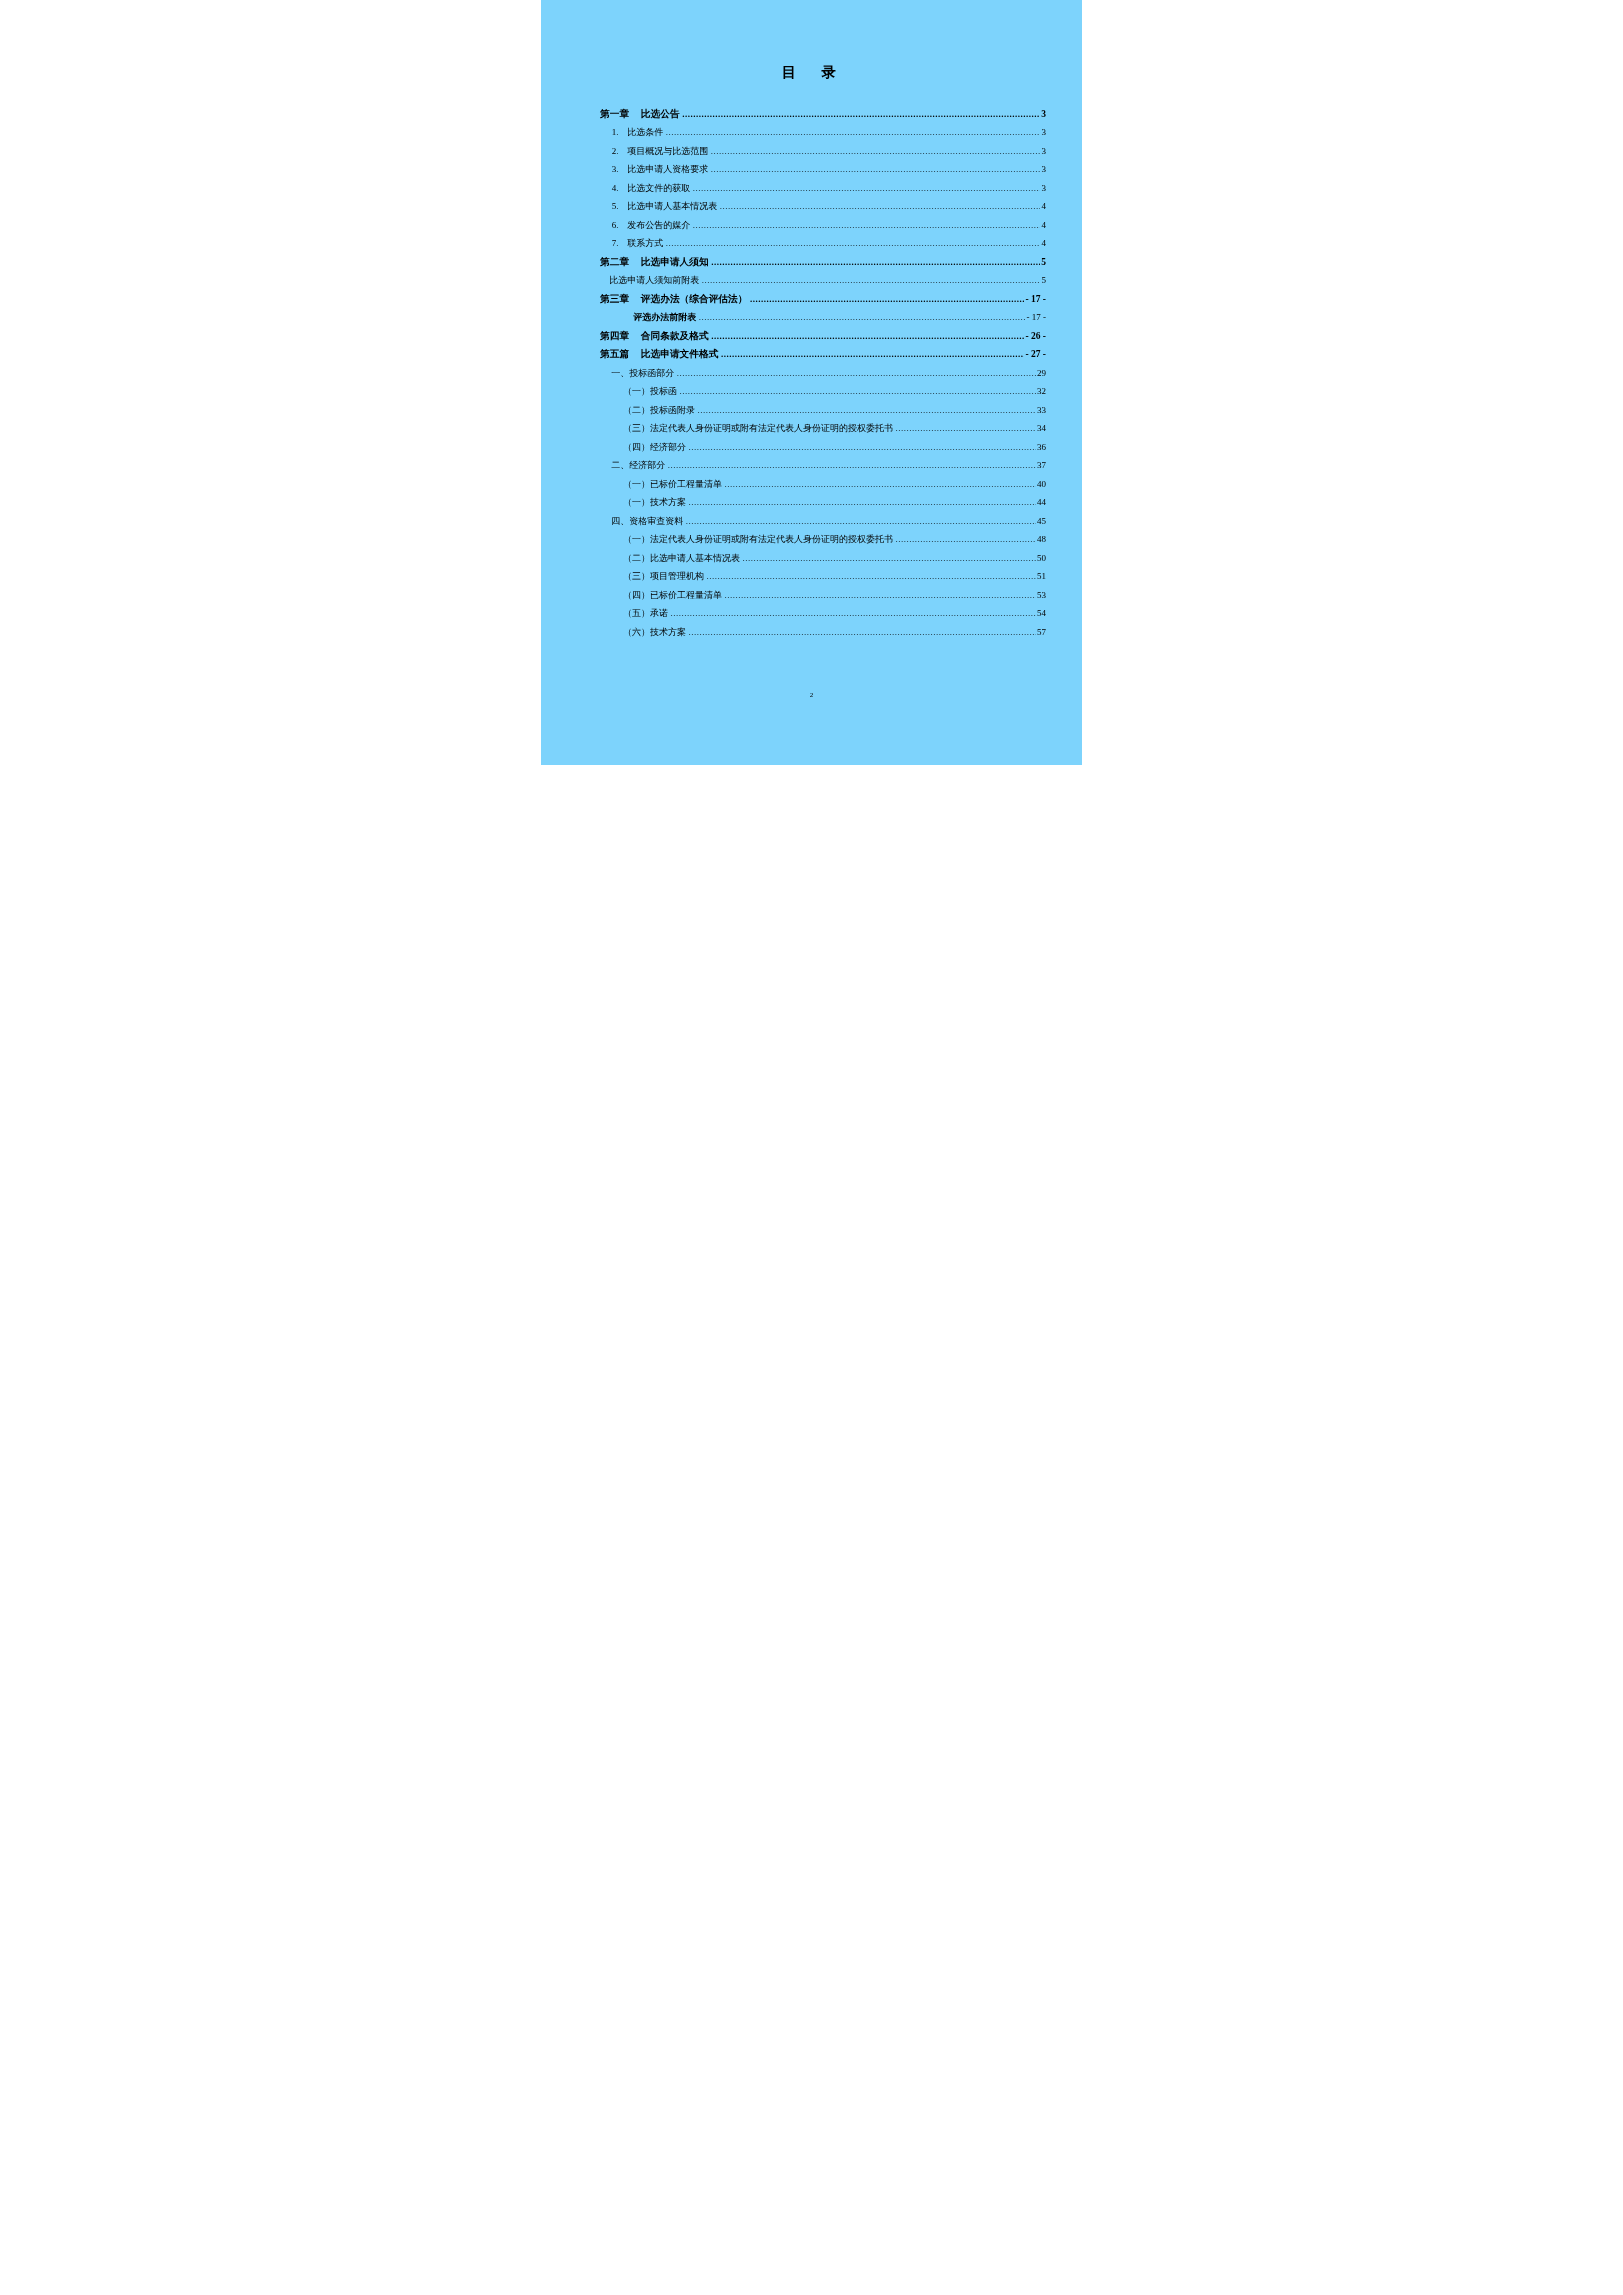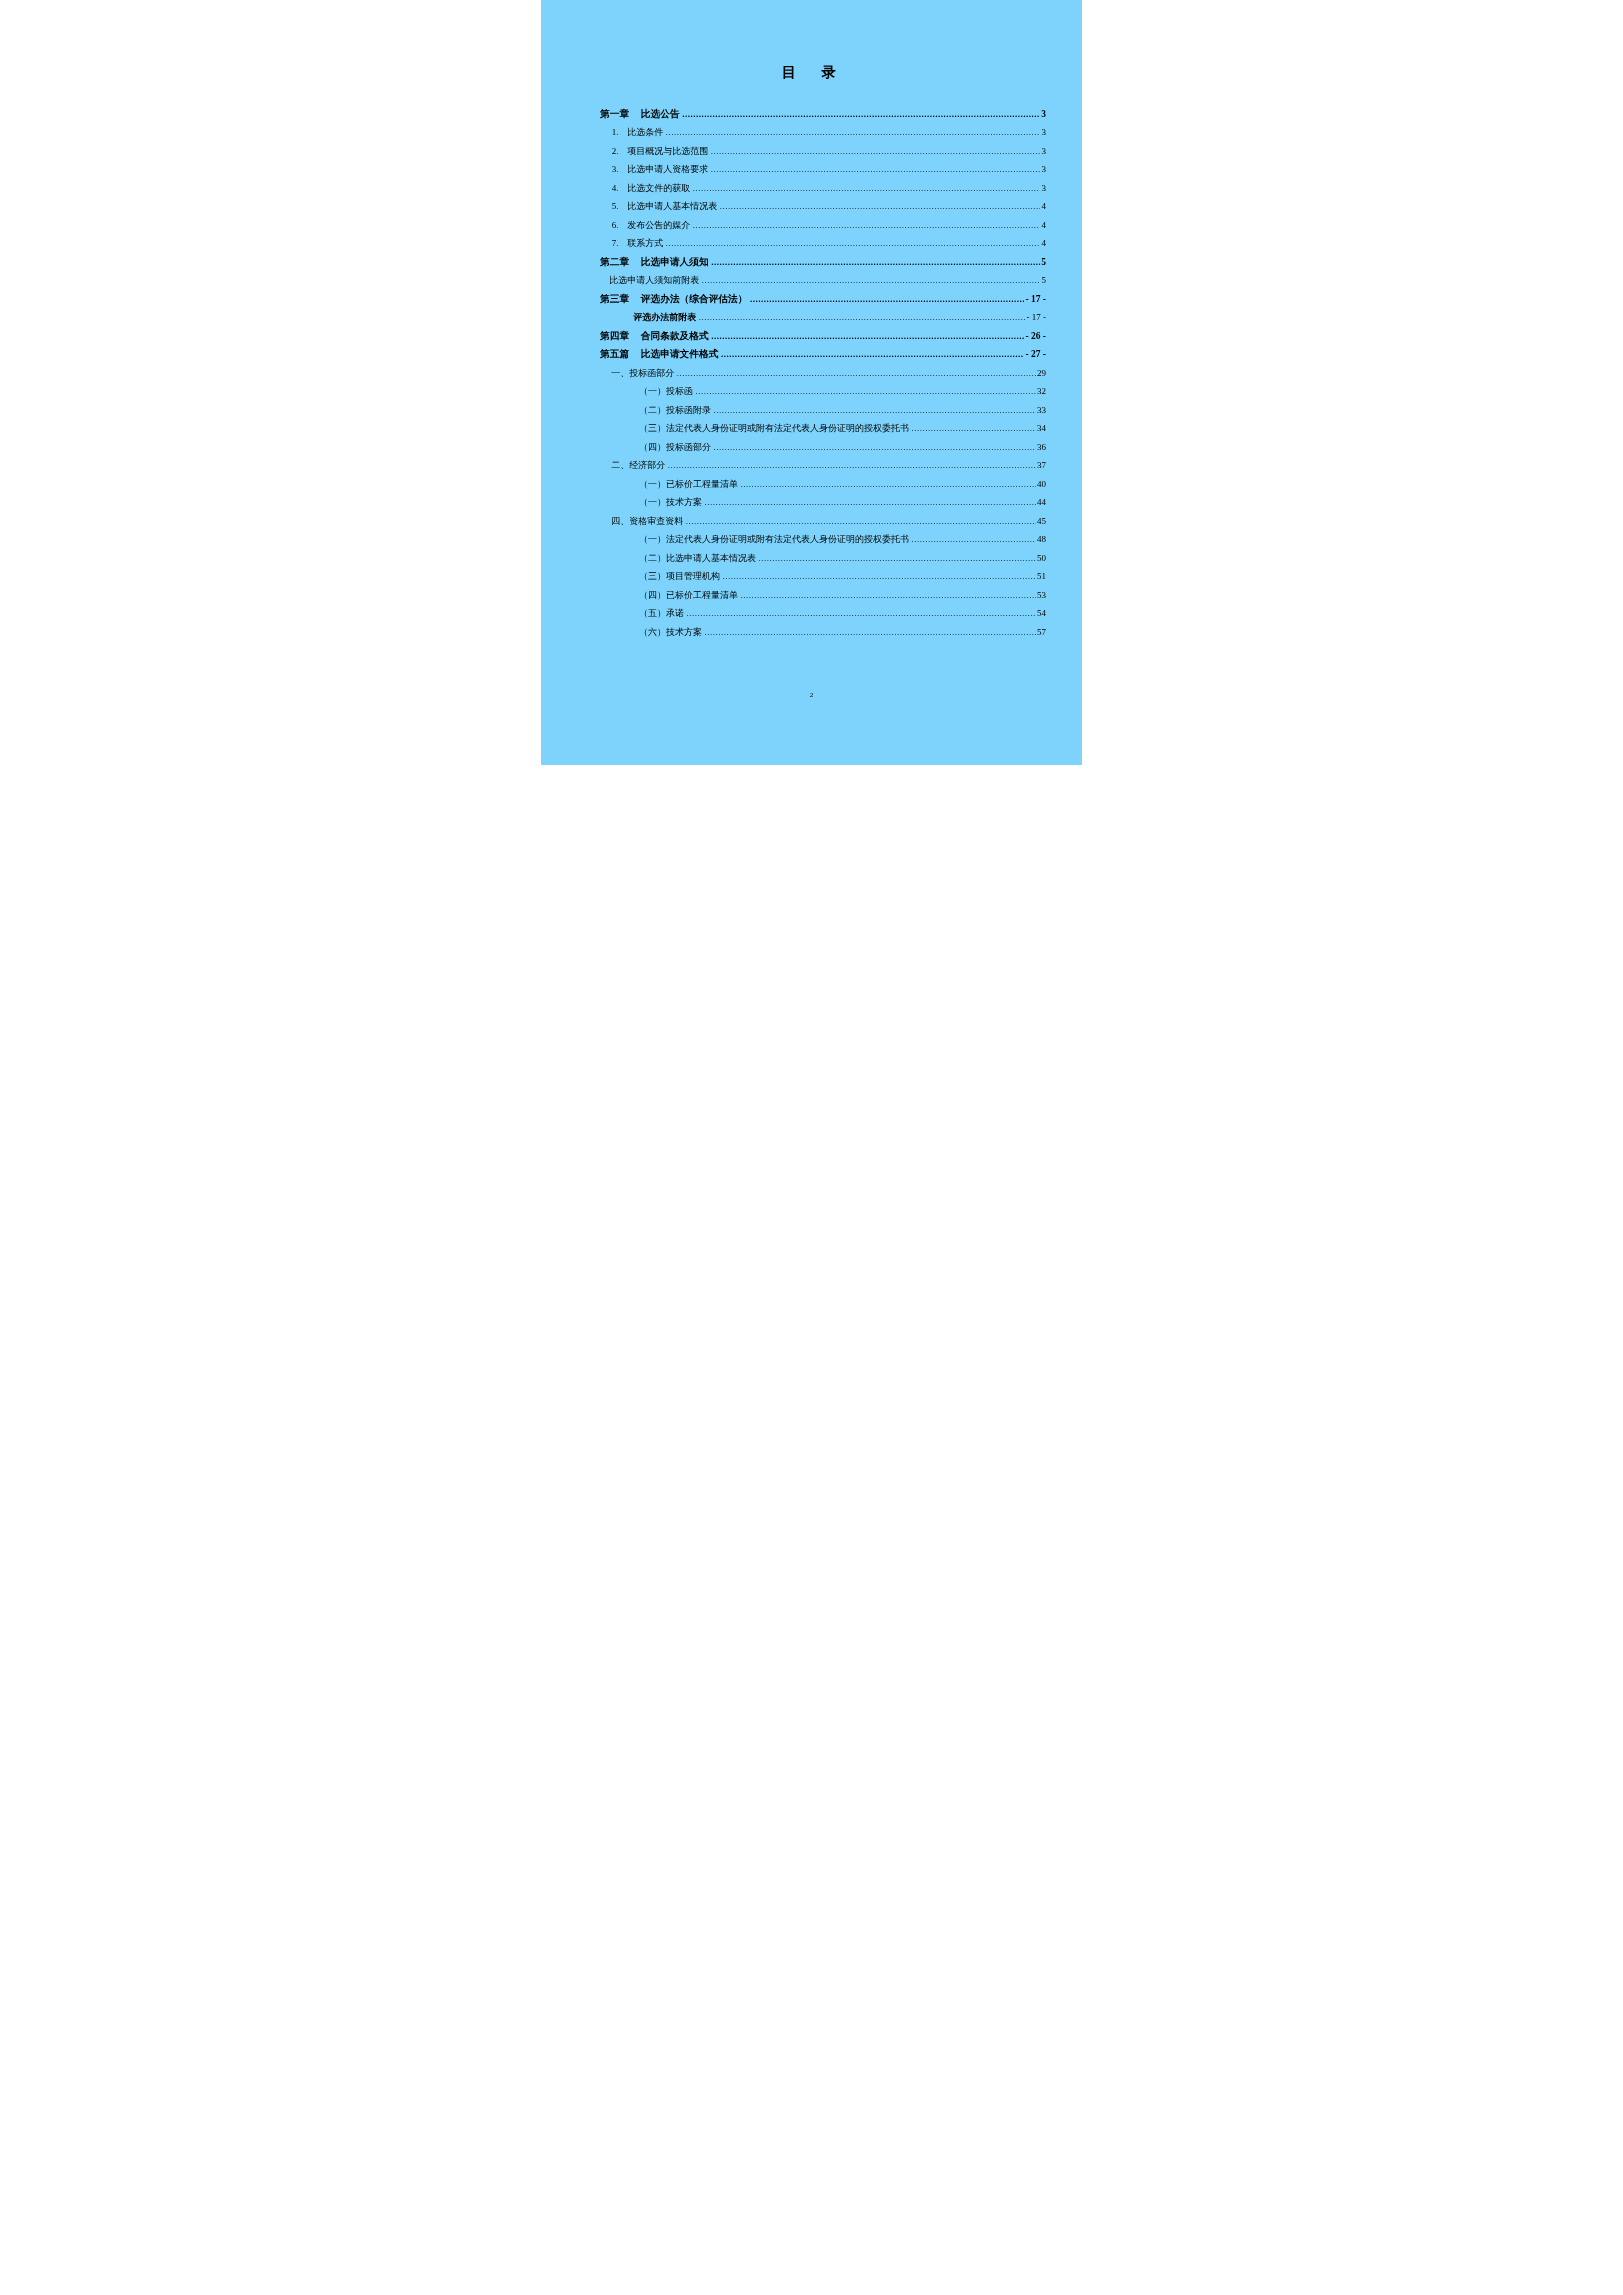--- a/index.html
+++ b/index.html
@@ -69,21 +69,21 @@
   .row-chapter .pagenum { font-weight: 700; font-size: 9.5px; }
   
   .row-item { margin-left: 11.8px; }
   .row-item .num { margin-right: 7.2px; min-width: 8.2px; }
   
   .row-attach { margin-left: 9.2px; }
   .row-attach-bold .label { font-weight: 700; margin-left: 24px; }
   
   .row-section { margin-left: 11.2px; }
   
-  .row-sub { margin-left: 39px; align-items: center; }
+  .row-sub { margin-left: 23px; align-items: center; }
   .footer {
     position: absolute;
     left: 0;
     right: 0;
     top: 691px;
     text-align: center;
     font-size: 7px;
     font-family: "Liberation Serif", serif;
   }
 </style>
@@ -197,21 +197,21 @@
     <span class="pagenum">33</span>
   </div>
       <div class="toc-row row-sub">
 
     <span class="label">（三）法定代表人身份证明或附有法定代表人身份证明的授权委托书</span>
     <span class="leader"></span>
     <span class="pagenum">34</span>
   </div>
       <div class="toc-row row-sub">
 
-    <span class="label">（四）投标函部分</span>
+    <span class="label">（四）经济部分</span>
     <span class="leader"></span>
     <span class="pagenum">36</span>
   </div>
       <div class="toc-row row-section">
 
     <span class="label">二、经济部分</span>
     <span class="leader"></span>
     <span class="pagenum">37</span>
   </div>
       <div class="toc-row row-sub">

